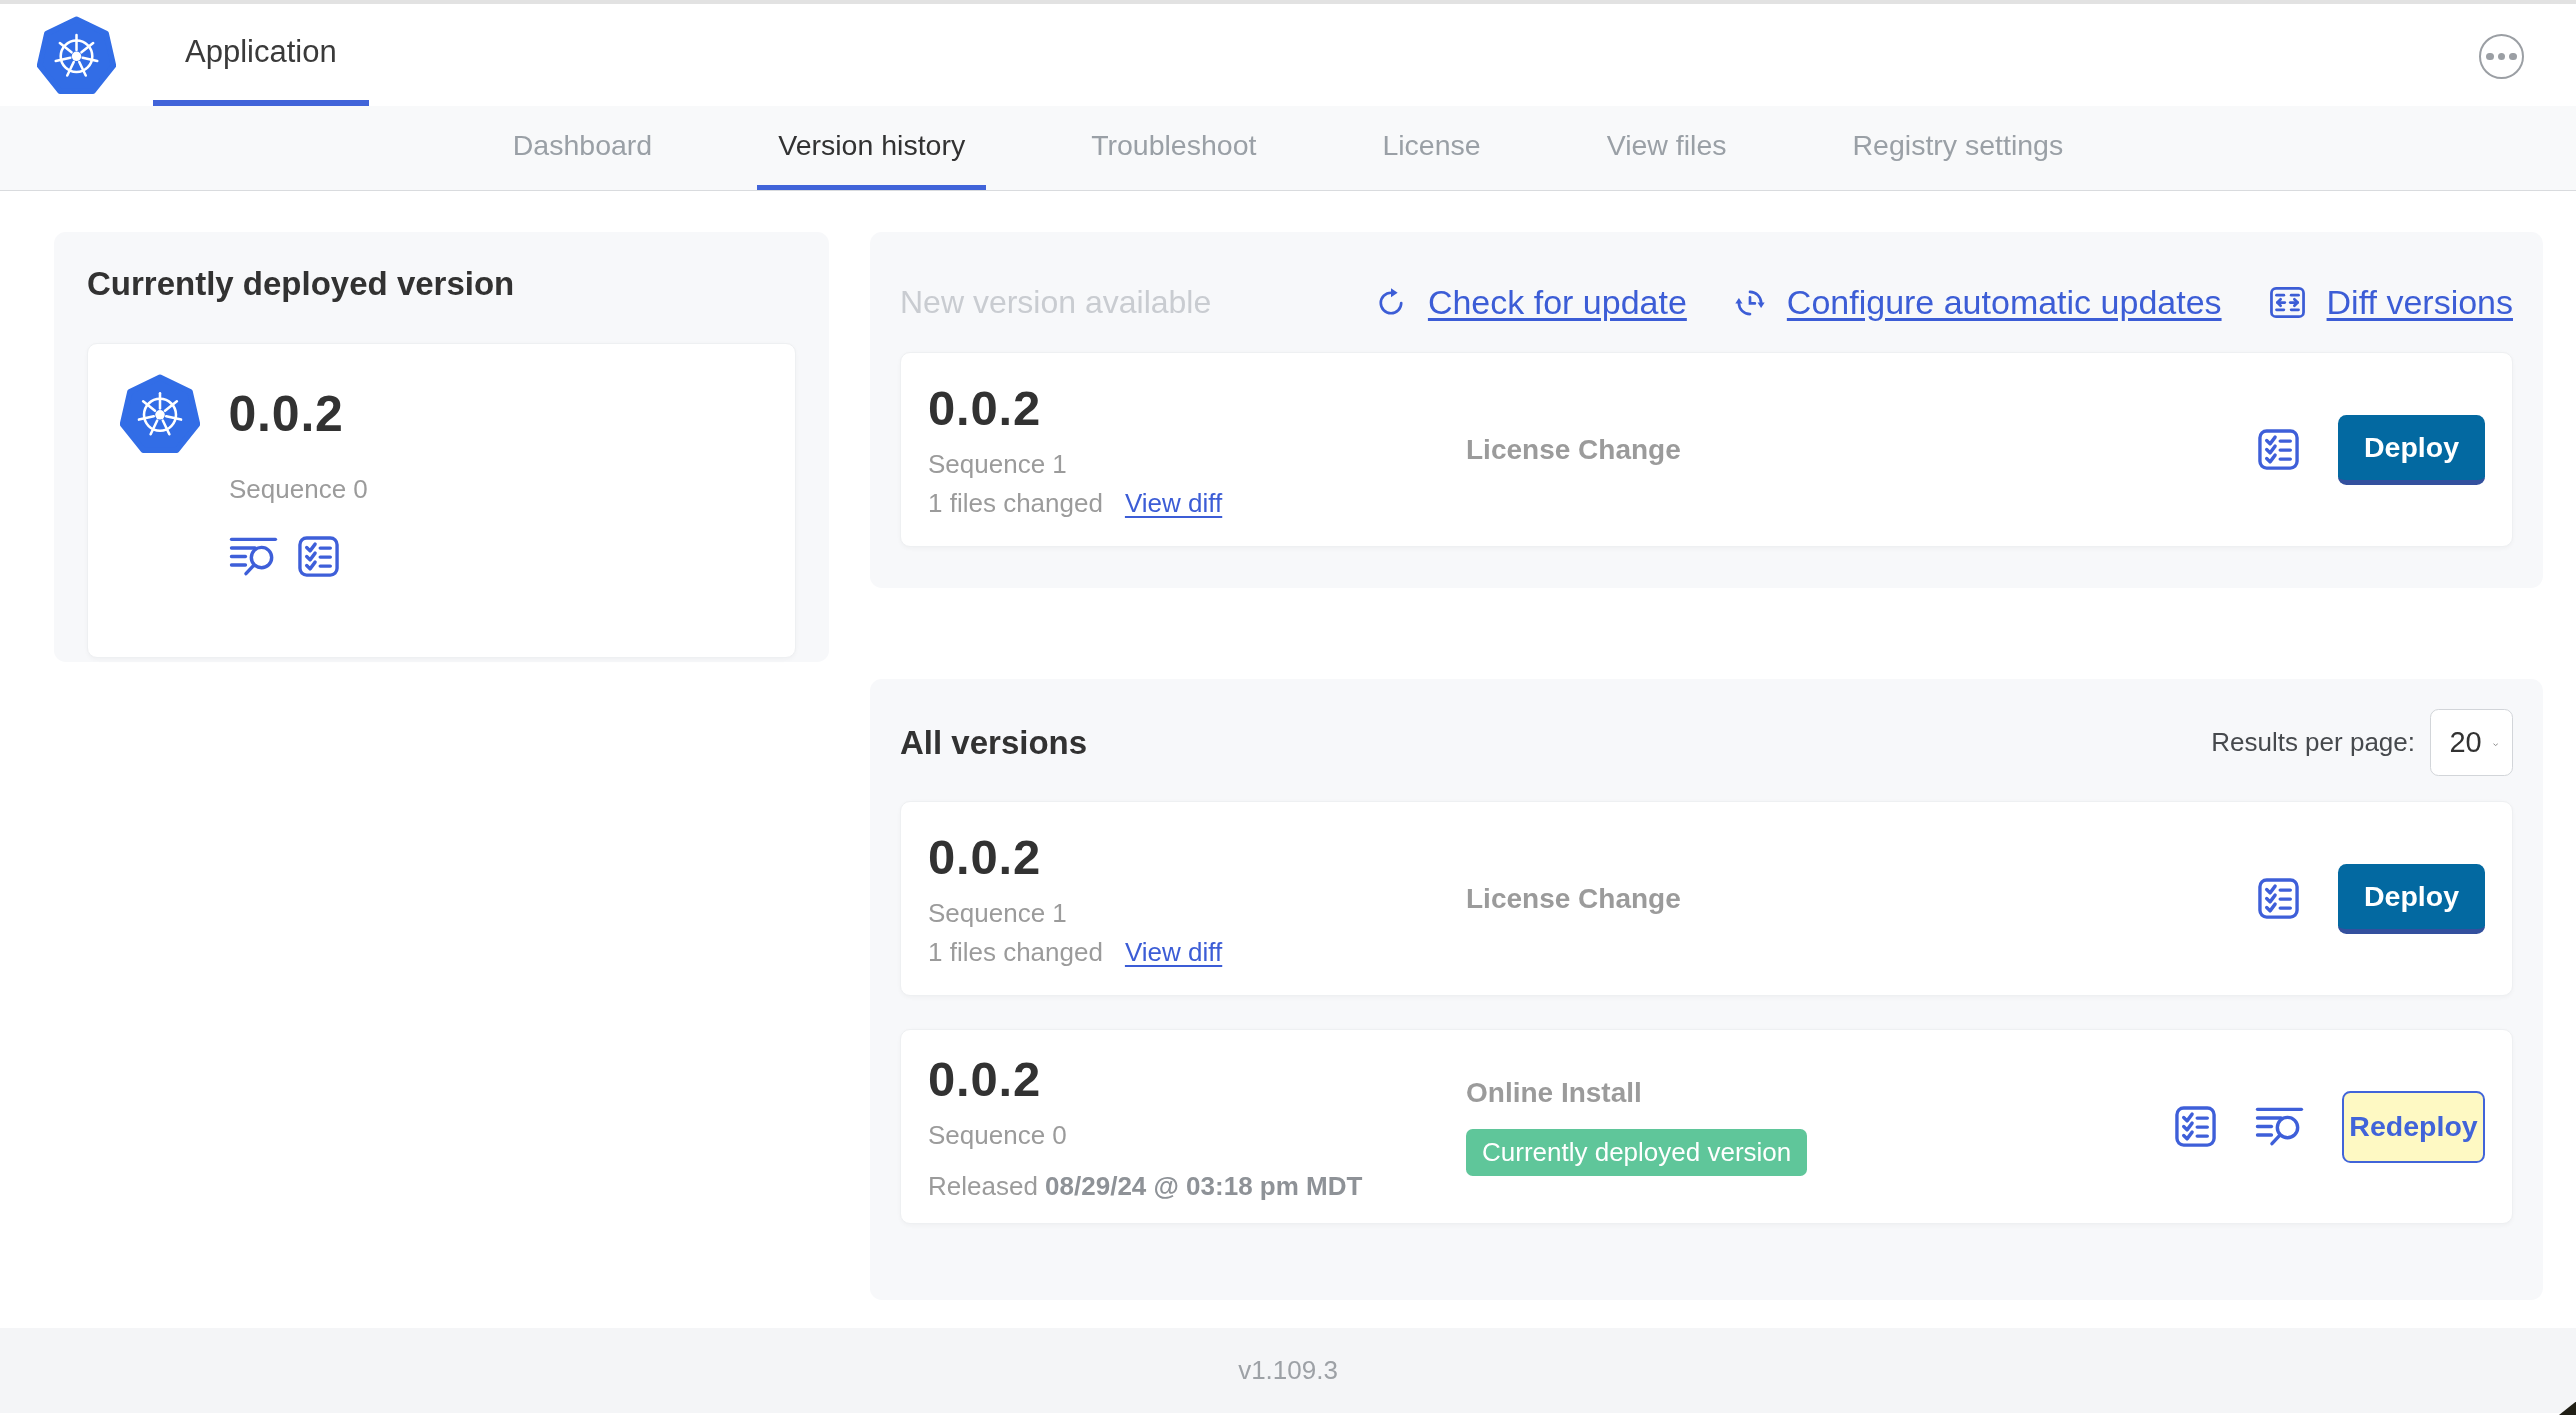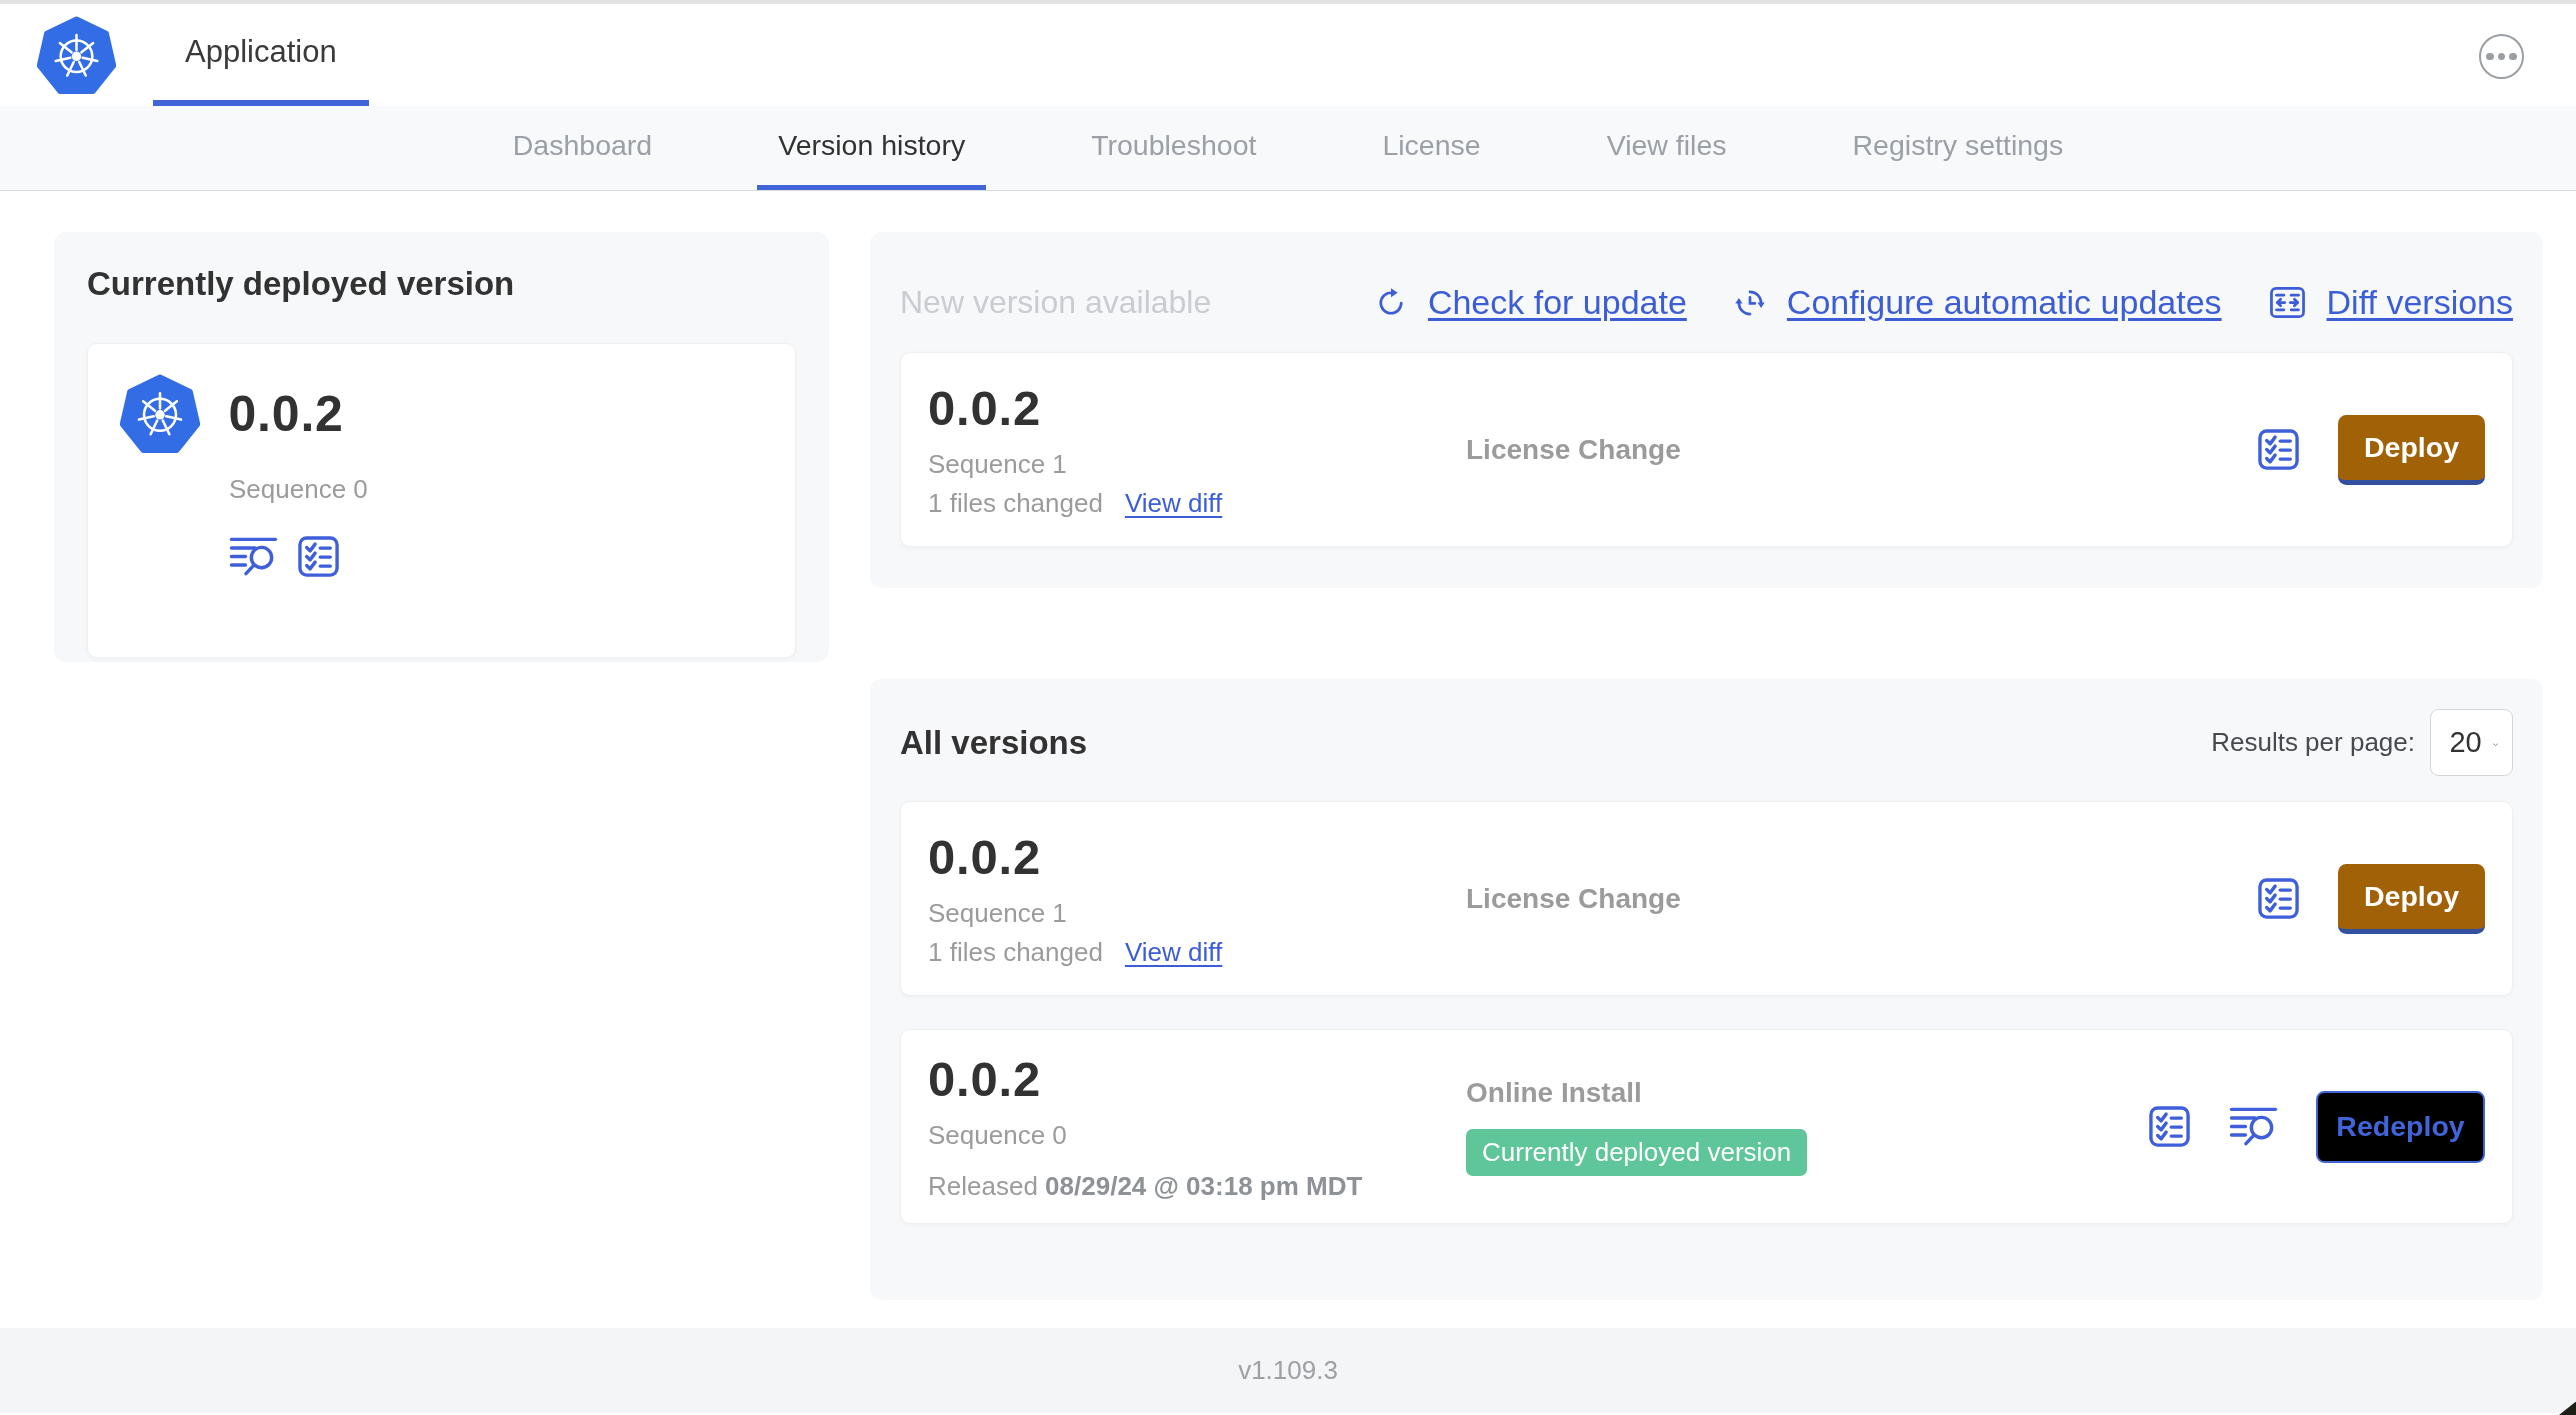--- a/index.html
+++ b/index.html
@@ -131,32 +131,32 @@
     margin-top: 20px;
     background: #5fc69a;
     color: #ffffff;
     font-size: 26px;
     padding: 8.4px 16px;
     border-radius: 6.7px;
   }
   .v-right { display: flex; align-items: center; gap: 37px; flex: 0 0 auto; }
   .btn-deploy {
     width: 147px; height: 70px;
-    background: #a16207;
+    background: #0369a1;
     border: none;
     border-bottom: 5px solid #33509e;
     border-radius: 8.4px;
     color: #ffffff;
     font-family: "Liberation Sans", sans-serif;
     font-size: 28.5px; font-weight: bold;
     cursor: pointer;
   }
   .btn-redeploy {
-    width: 169px; height: 72px;
-    background: #000000;
+    width: 143px; height: 72px;
+    background: #fef9c3;
     border: 2.5px solid #4164d9;
     border-radius: 8.4px;
     color: #4164d9;
     font-family: "Liberation Sans", sans-serif;
     font-size: 28.5px; font-weight: bold;
     cursor: pointer;
   }
 
   
   .av-header { display: flex; align-items: center; justify-content: space-between; height: 67px; }

